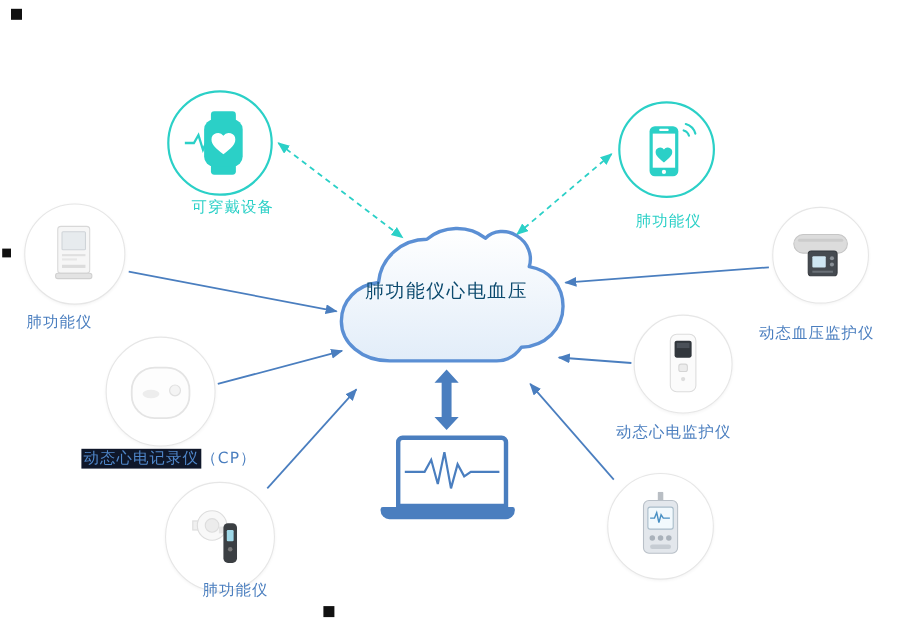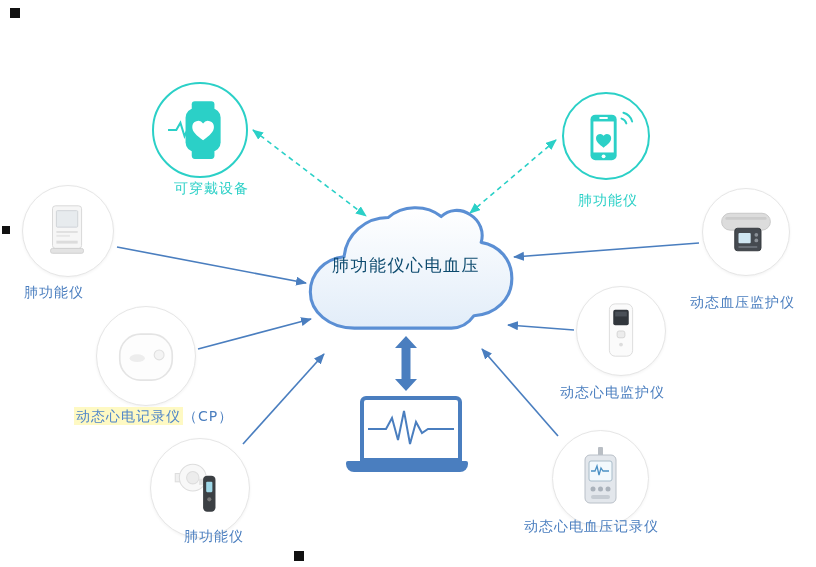--- a/index.html
+++ b/index.html
@@ -5,21 +5,21 @@
   html,body{margin:0;padding:0;background:#ffffff;}
   .canvas{
     position:relative;width:816px;height:567px;background:#ffffff;overflow:hidden;
     font-family:"DejaVu Sans","Liberation Sans",sans-serif;
   }
   .circle{position:absolute;border-radius:50%;background:#fff;display:flex;align-items:center;justify-content:center;box-sizing:border-box;}
   .circle.gray{border:1px solid #e6e6e6;box-shadow:0 1px 3px rgba(0,0,0,0.05);}
   .circle.teal{border:2px solid #2bd0c7;}
   .label{position:absolute;color:#4a7ebf;font-size:14px;white-space:nowrap;letter-spacing:1px;}
   .label.teal{color:#2bd0c7;}
-  .hl{background:#fef9c3;color:#4f86c9;padding:1px 2px;}
+  .hl{background:#0f172a;color:#4f86c9;padding:1px 2px;}
   .cloud-text{position:absolute;left:306px;top:252px;width:200px;text-align:center;color:#0c4a6e;font-size:17px;line-height:27px;letter-spacing:1.5px;}
   .overlay{position:absolute;left:0;top:0;pointer-events:none;}
   .laptop-screen{position:absolute;left:360px;top:396px;width:94px;height:58px;background:#ffffff;border:4px solid #4a7ebf;border-radius:6px 6px 0 0;box-sizing:content-box;}
   .laptop-base{position:absolute;left:346px;top:461px;width:122px;height:11px;background:#4a7ebf;border-radius:2px 2px 8px 8px;}
   .speck{position:absolute;background:#111;}
 </style>
 </head>
 <body>
 
 <div class="canvas">
@@ -146,21 +146,20 @@
       <rect x="29" y="0" width="5" height="9" rx="1" fill="#b9bec4"></rect>
       <rect x="16" y="8" width="31" height="48" rx="5" fill="#e3e7ec" stroke="#b9c0c8"></rect>
       <rect x="20" y="14" width="23" height="20" rx="2" fill="#f2f9fd" stroke="#a9bcc9"></rect>
       <polyline points="22,24 26,24 28,19 30,28 32,21 34,24 40,24" fill="none" stroke="#4a90c4" stroke-width="1.3"></polyline>
       <circle cx="24" cy="42" r="2.5" fill="#aab2bb"></circle>
       <circle cx="31.5" cy="42" r="2.5" fill="#aab2bb"></circle>
       <circle cx="39" cy="42" r="2.5" fill="#aab2bb"></circle>
       <rect x="22" y="48" width="19" height="4" rx="2" fill="#c6ccd3"></rect>
     </svg>
   </div>
-  <div class="label" style="left:524px;top:518px;">动态心电血压记录仪</div>
 
   <div class="laptop-screen">
     <svg width="94" height="58" viewBox="0 0 94 58">
       <polyline points="4,29 22,29 28,18 34,40 40,11 46,44 52,22 58,33 64,29 90,29" fill="none" stroke="#4a7ebf" stroke-width="2"></polyline>
     </svg>
   </div>
   <div class="laptop-base"></div>
 
   <div class="speck" style="left:10px;top:8px;width:10px;height:10px;"></div>
   <div class="speck" style="left:2px;top:226px;width:8px;height:8px;"></div>

